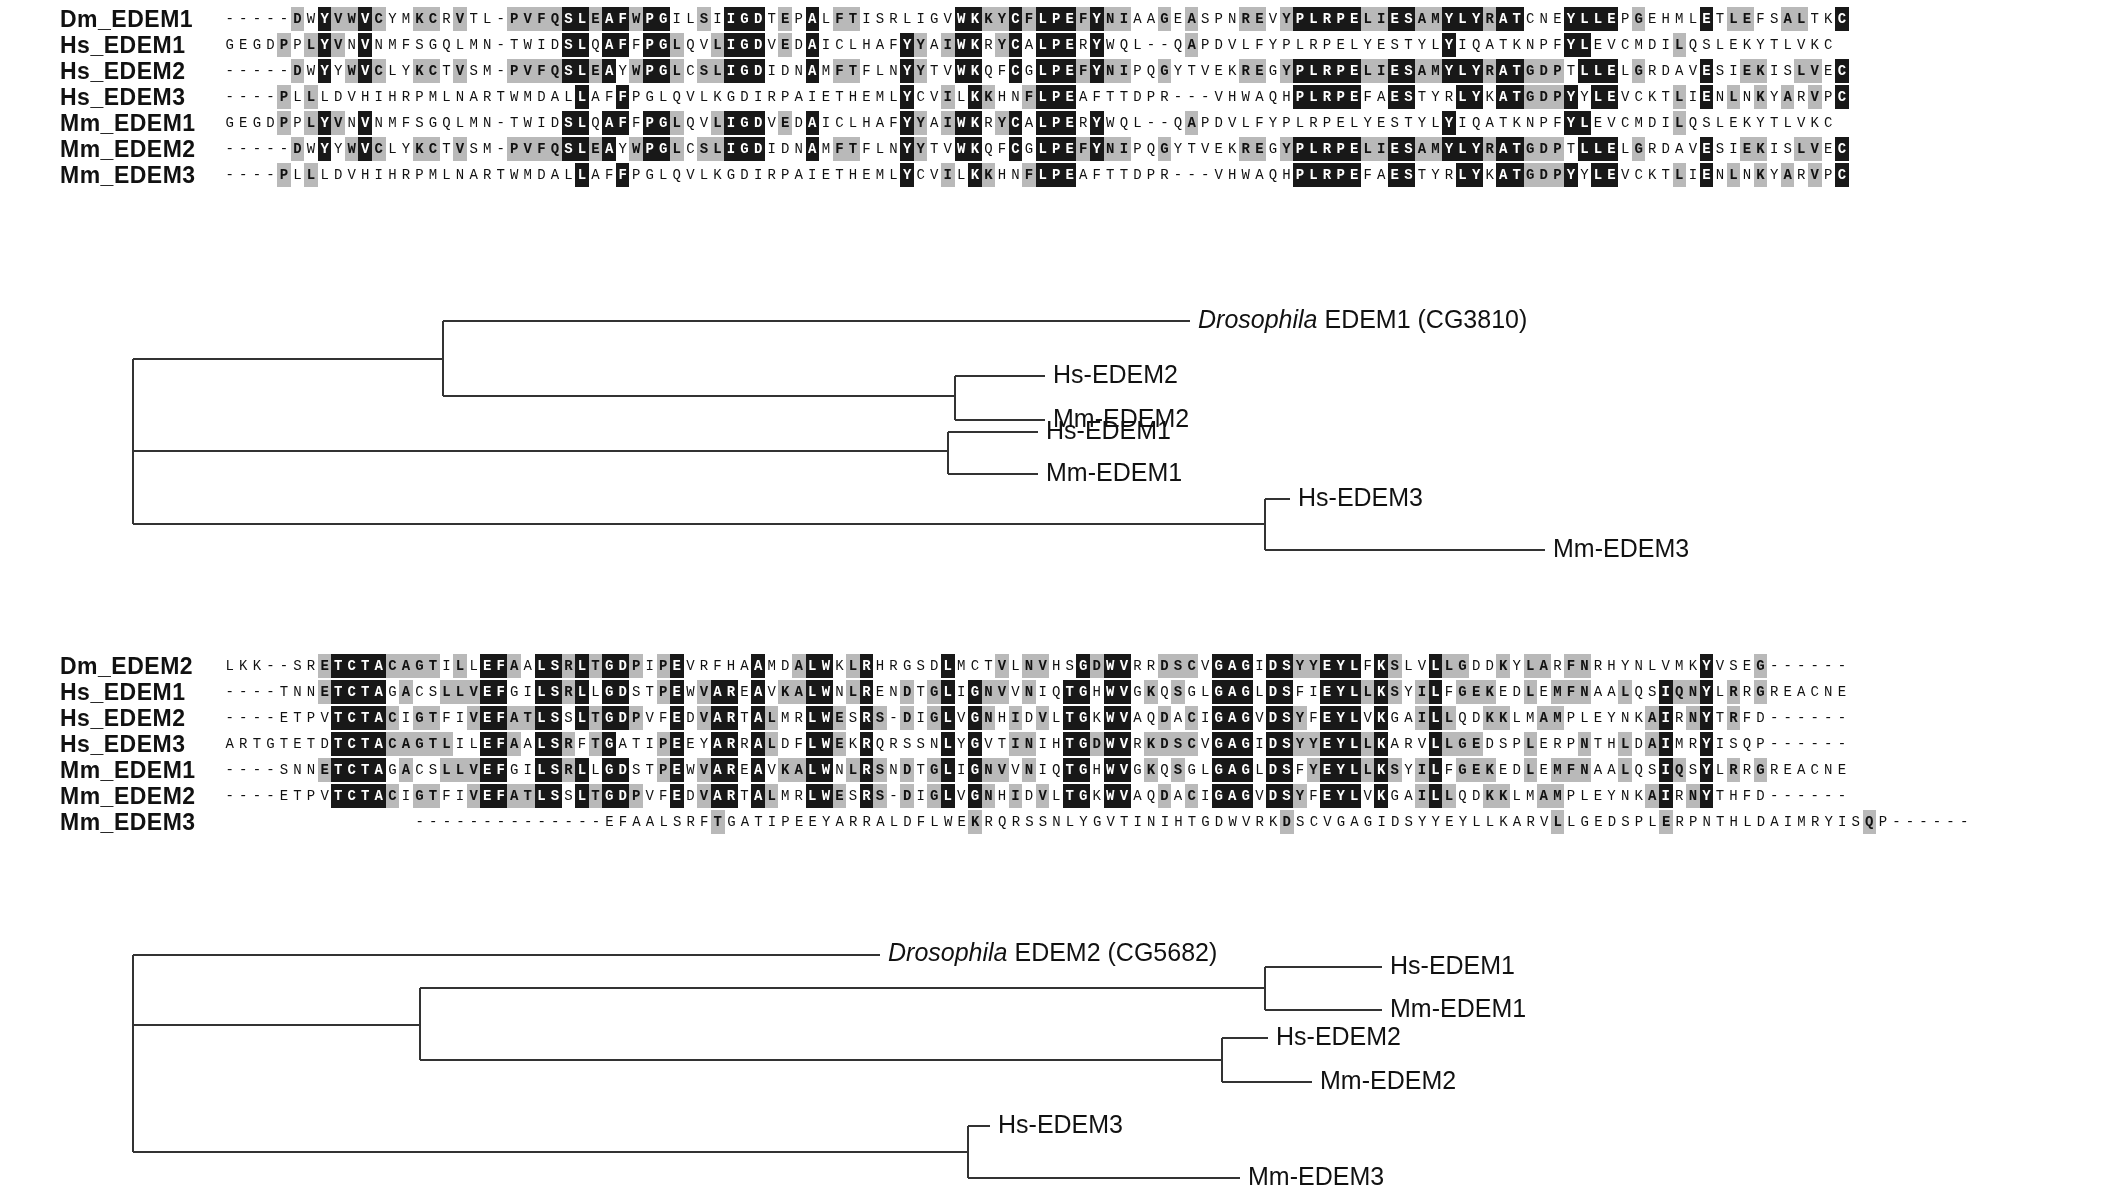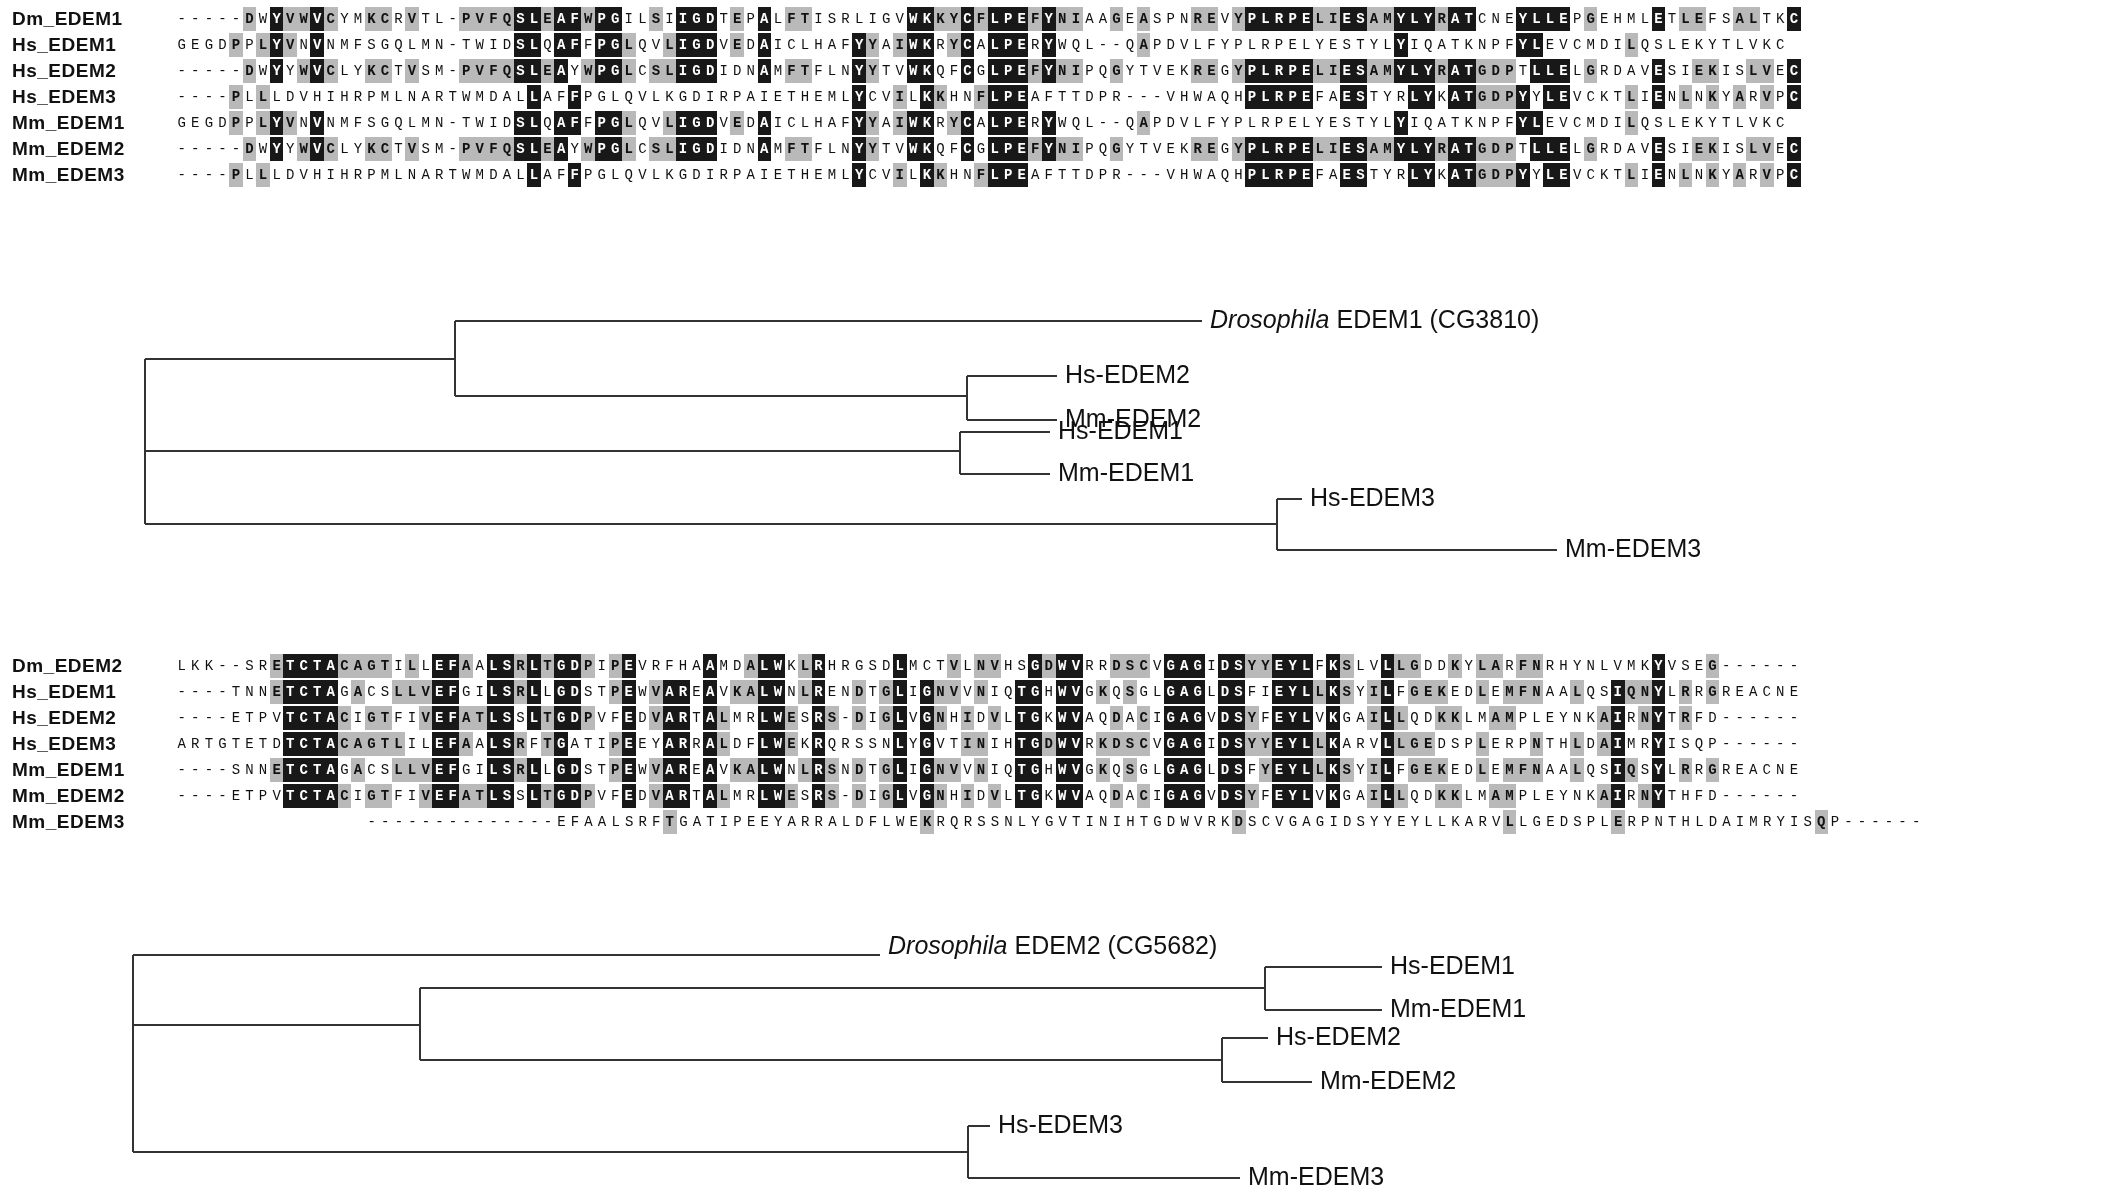--- a/index.html
+++ b/index.html
@@ -24,26 +24,27 @@
   .align-row {
     display: flex;
     align-items: center;
     height: 26px;
     white-space: nowrap;
   }
   .align-label {
     width: 175px;
     flex: 0 0 175px;
     font-family: "Liberation Sans", sans-serif;
-    font-size: 19px;
+    font-size: 23px;
     font-weight: 600;
     color: #111111;
     letter-spacing: 0.5px;
     padding-left: 12px;
     box-sizing: border-box;
+    margin-left: 48px;
   }
   .align-seq {
     font-family: "Liberation Mono", monospace;
     font-size: 14px;
     letter-spacing: 0.0px;
     line-height: 24px;
     color: #111111;
     white-space: pre;
   }
   .align-seq span {
@@ -107,21 +108,21 @@
   <div class="align-row">
     <div class="align-label">Mm_EDEM2</div>
     <div class="align-seq"><span>-</span><span>-</span><span>-</span><span>-</span><span>-</span><span class="hl-grey">D</span><span>W</span><span class="hl-black">Y</span><span>Y</span><span class="hl-grey">W</span><span class="hl-black">V</span><span class="hl-grey">C</span><span>L</span><span>Y</span><span class="hl-grey">K</span><span class="hl-grey">C</span><span>T</span><span class="hl-grey">V</span><span>S</span><span>M</span><span>-</span><span class="hl-grey">P</span><span class="hl-grey">V</span><span class="hl-grey">F</span><span class="hl-grey">Q</span><span class="hl-black">S</span><span class="hl-black">L</span><span class="hl-grey">E</span><span class="hl-black">A</span><span>Y</span><span class="hl-grey">W</span><span class="hl-black">P</span><span class="hl-black">G</span><span class="hl-grey">L</span><span>C</span><span class="hl-grey">S</span><span class="hl-grey">L</span><span class="hl-black">I</span><span class="hl-black">G</span><span class="hl-black">D</span><span>I</span><span>D</span><span>N</span><span class="hl-black">A</span><span>M</span><span class="hl-grey">F</span><span class="hl-grey">T</span><span>F</span><span>L</span><span>N</span><span class="hl-black">Y</span><span class="hl-grey">Y</span><span>T</span><span>V</span><span class="hl-black">W</span><span class="hl-black">K</span><span>Q</span><span>F</span><span class="hl-black">C</span><span>G</span><span class="hl-black">L</span><span class="hl-black">P</span><span class="hl-black">E</span><span class="hl-grey">F</span><span class="hl-black">Y</span><span class="hl-grey">N</span><span class="hl-grey">I</span><span>P</span><span>Q</span><span class="hl-grey">G</span><span>Y</span><span>T</span><span>V</span><span>E</span><span>K</span><span class="hl-grey">R</span><span class="hl-grey">E</span><span>G</span><span class="hl-grey">Y</span><span class="hl-black">P</span><span class="hl-black">L</span><span class="hl-black">R</span><span class="hl-black">P</span><span class="hl-black">E</span><span class="hl-grey">L</span><span class="hl-grey">I</span><span class="hl-black">E</span><span class="hl-black">S</span><span class="hl-grey">A</span><span class="hl-grey">M</span><span class="hl-black">Y</span><span class="hl-black">L</span><span class="hl-black">Y</span><span class="hl-grey">R</span><span class="hl-black">A</span><span class="hl-black">T</span><span class="hl-grey">G</span><span class="hl-grey">D</span><span class="hl-grey">P</span><span>T</span><span class="hl-black">L</span><span class="hl-black">L</span><span class="hl-black">E</span><span>L</span><span class="hl-grey">G</span><span>R</span><span>D</span><span>A</span><span>V</span><span class="hl-black">E</span><span>S</span><span>I</span><span class="hl-grey">E</span><span class="hl-grey">K</span><span>I</span><span>S</span><span class="hl-grey">L</span><span class="hl-grey">V</span><span>E</span><span class="hl-black">C</span></div>
   </div>
   <div class="align-row">
     <div class="align-label">Mm_EDEM3</div>
     <div class="align-seq"><span>-</span><span>-</span><span>-</span><span>-</span><span class="hl-grey">P</span><span>L</span><span class="hl-grey">L</span><span>L</span><span>D</span><span>V</span><span>H</span><span>I</span><span>H</span><span>R</span><span>P</span><span>M</span><span>L</span><span>N</span><span>A</span><span>R</span><span>T</span><span>W</span><span>M</span><span>D</span><span>A</span><span>L</span><span class="hl-black">L</span><span>A</span><span>F</span><span class="hl-black">F</span><span>P</span><span>G</span><span>L</span><span>Q</span><span>V</span><span>L</span><span>K</span><span>G</span><span>D</span><span>I</span><span>R</span><span>P</span><span>A</span><span>I</span><span>E</span><span>T</span><span>H</span><span>E</span><span>M</span><span>L</span><span class="hl-black">Y</span><span>C</span><span>V</span><span class="hl-grey">I</span><span>L</span><span class="hl-black">K</span><span class="hl-grey">K</span><span>H</span><span>N</span><span class="hl-grey">F</span><span class="hl-black">L</span><span class="hl-black">P</span><span class="hl-black">E</span><span>A</span><span>F</span><span>T</span><span>T</span><span>D</span><span>P</span><span>R</span><span>-</span><span>-</span><span>-</span><span>V</span><span>H</span><span>W</span><span>A</span><span>Q</span><span>H</span><span class="hl-black">P</span><span class="hl-black">L</span><span class="hl-black">R</span><span class="hl-black">P</span><span class="hl-black">E</span><span>F</span><span>A</span><span class="hl-black">E</span><span class="hl-black">S</span><span>T</span><span>Y</span><span>R</span><span class="hl-black">L</span><span class="hl-black">Y</span><span>K</span><span class="hl-black">A</span><span class="hl-black">T</span><span class="hl-grey">G</span><span class="hl-grey">D</span><span class="hl-grey">P</span><span class="hl-black">Y</span><span>Y</span><span class="hl-black">L</span><span class="hl-black">E</span><span>V</span><span>C</span><span>K</span><span>T</span><span class="hl-grey">L</span><span>I</span><span class="hl-black">E</span><span>N</span><span class="hl-grey">L</span><span>N</span><span class="hl-grey">K</span><span>Y</span><span class="hl-grey">A</span><span>R</span><span class="hl-grey">V</span><span>P</span><span class="hl-black">C</span></div>
   </div>
 </div>
 
-<div class="tree" style="top:296px; left:12px; width:1948px; height:260px;">
+<div class="tree" style="top:296px; left:0; width:1948px; height:260px;">
   <svg width="2126" height="260" viewBox="0 0 2126 260">
     <g stroke="#333333" stroke-width="2.2" fill="none" shape-rendering="crispEdges">
 
       <path d="M133 63 L133 228"></path>
 
       <path d="M133 63 L133 63"></path>
       <path d="M133 63 L443 63"></path>
 
       <path d="M443 25 L443 100"></path>
 
@@ -217,21 +218,21 @@
       <path d="M1222 118 L1268 118"></path>
       <path d="M1222 162 L1312 162"></path>
 
       <path d="M133 166 L133 232"></path>
       <path d="M133 232 L968 232"></path>
       <path d="M968 206 L968 258"></path>
       <path d="M968 206 L990 206"></path>
       <path d="M968 258 L1240 258"></path>
     </g>
   </svg>
-  <div class="tree-leaf-label" style="left:888px; top:11px;text-align:right;">
+  <div class="tree-leaf-label" style="left:888px; top:18px;text-align:right;">
     <span class="ital">Drosophila</span><span> EDEM2 (CG5682)</span>
   </div>
   <div class="tree-leaf-label" style="left:1390px; top:31px;">
     <span>Hs-EDEM1</span>
   </div>
   <div class="tree-leaf-label" style="left:1390px; top:74px;">
     <span>Mm-EDEM1</span>
   </div>
   <div class="tree-leaf-label" style="left:1276px; top:102px;">
     <span>Hs-EDEM2</span>

